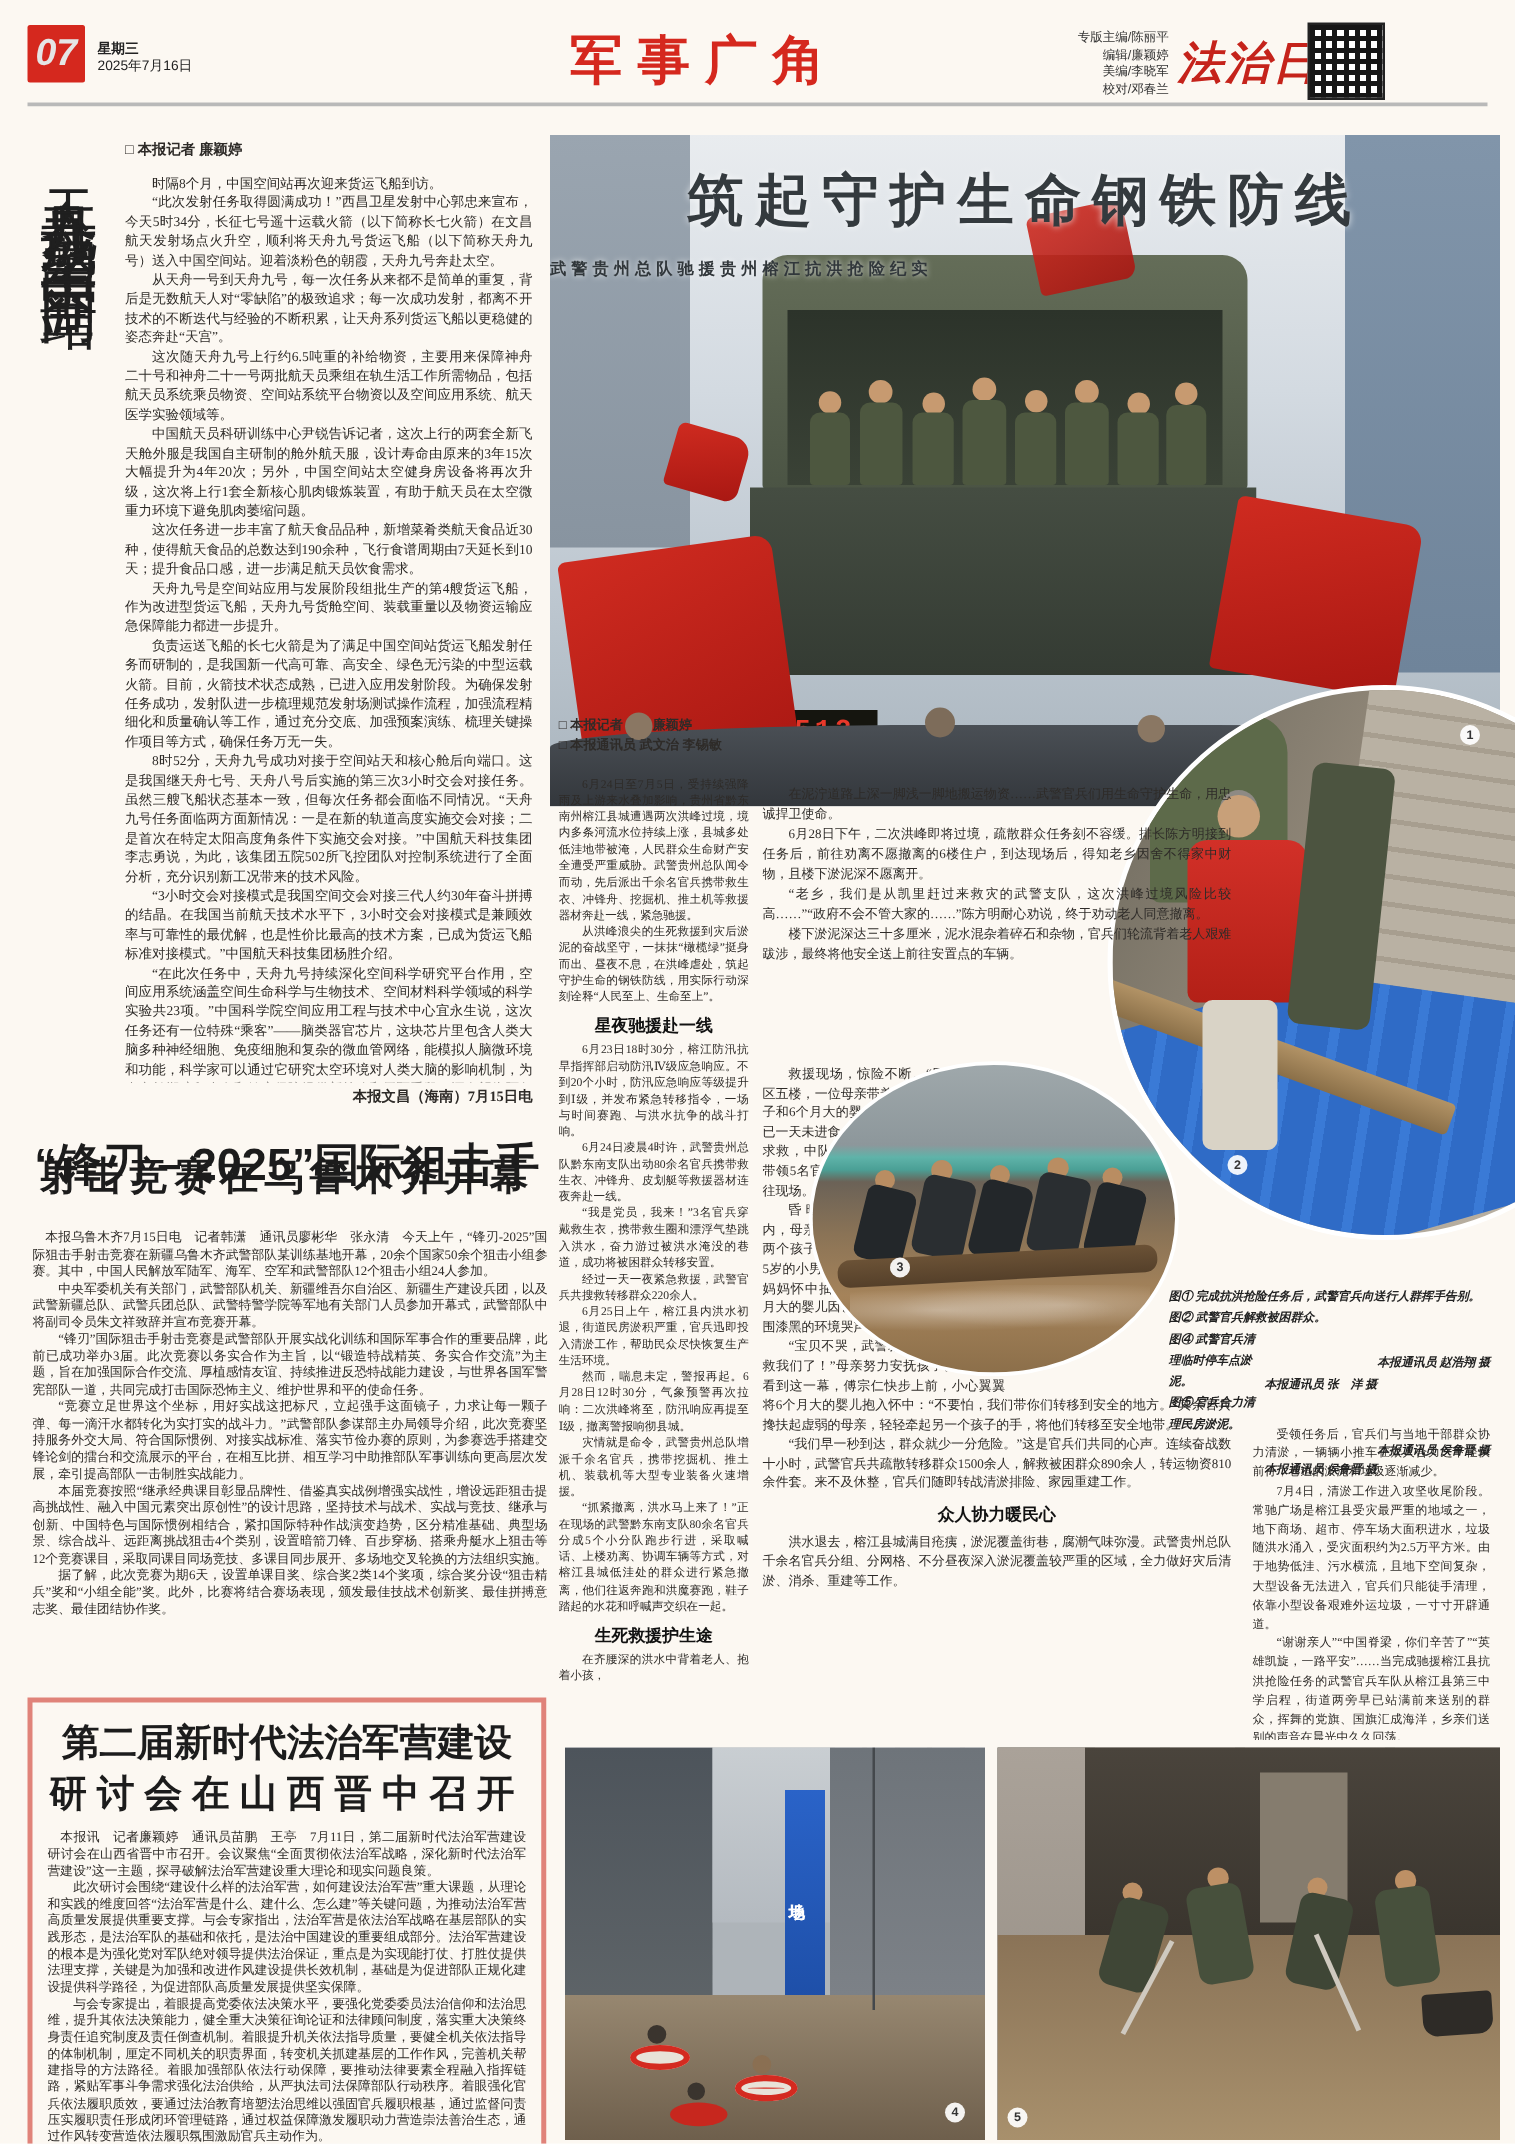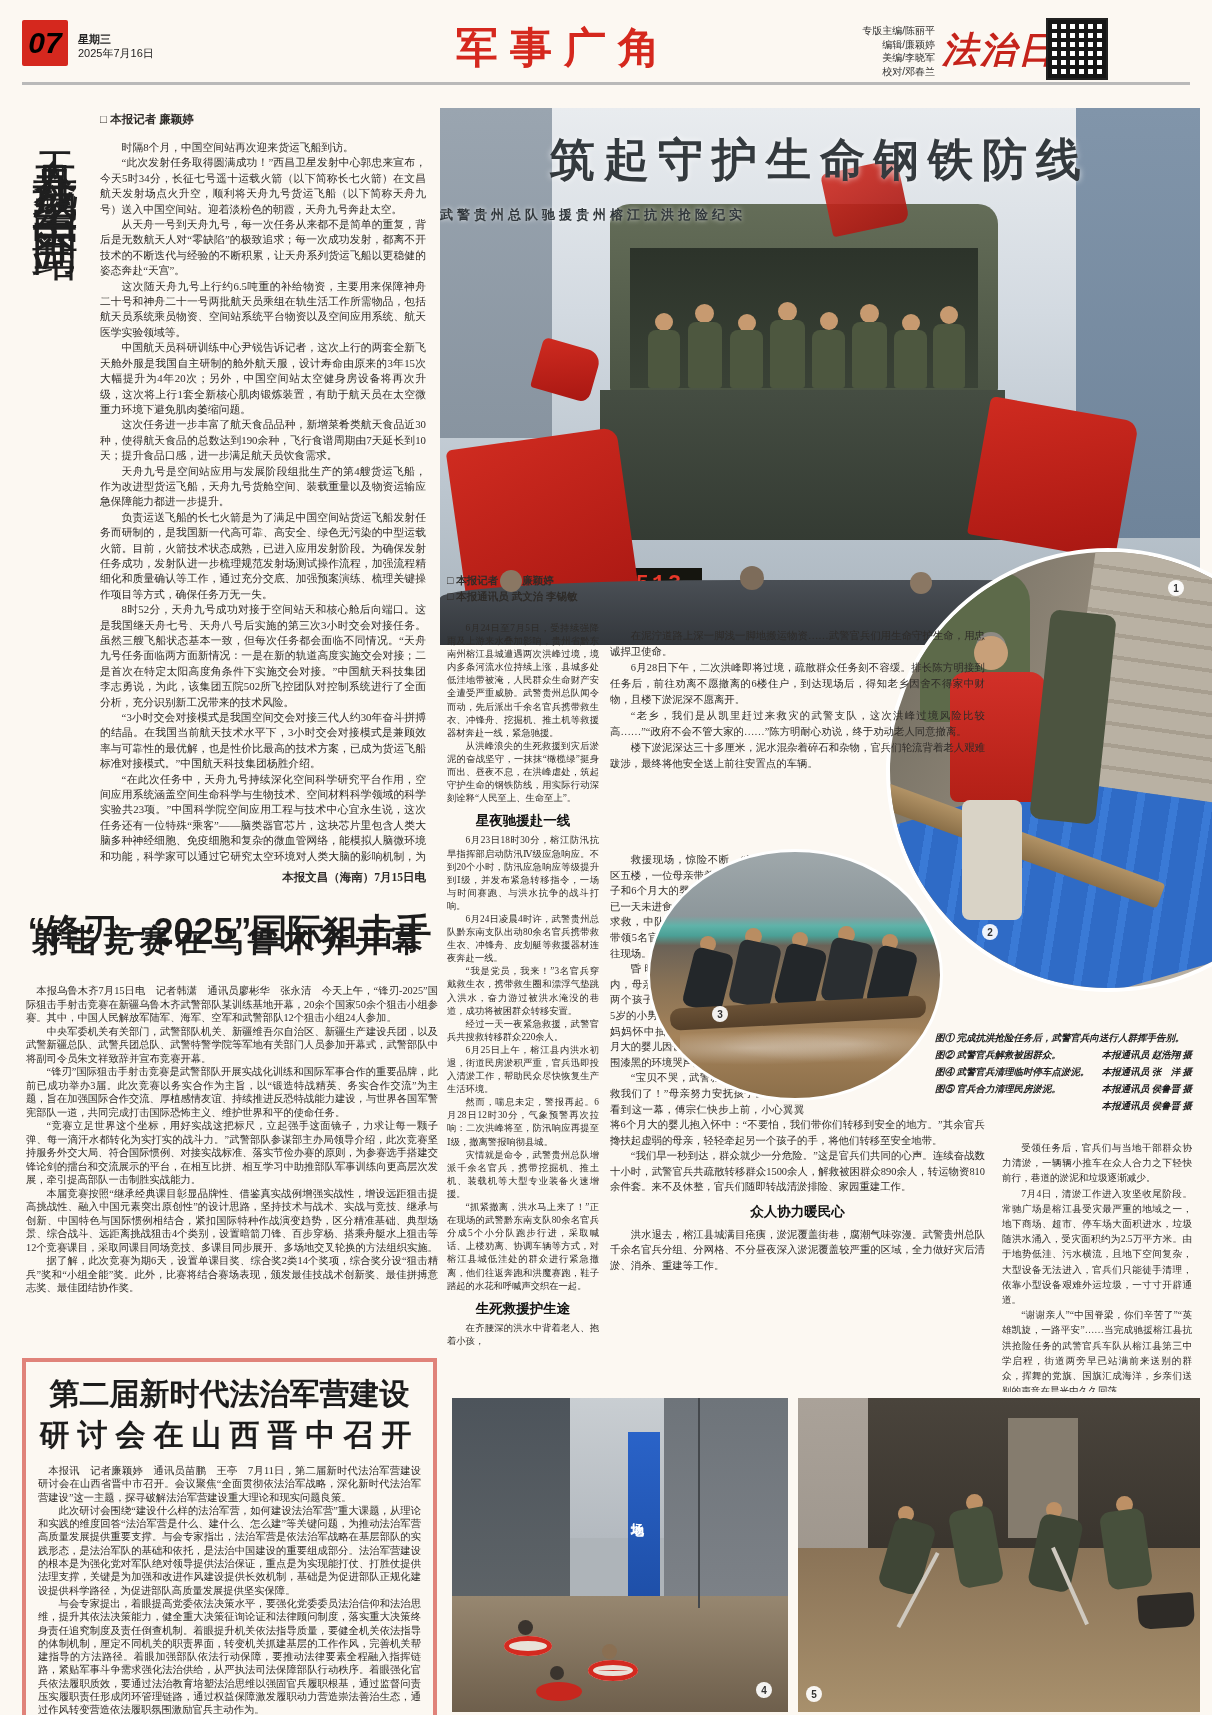--- a/index.html
+++ b/index.html
@@ -1,20 +1,20 @@
 <!DOCTYPE html>
 <html><head>
 <meta charset="utf-8">
 <style>
   html,body{margin:0;padding:0;}
   body{font-family:"Liberation Serif","DejaVu Serif",serif;color:#2e2b28;}
   #page{position:relative;width:1212px;height:1715px;background:#fcf8f2;overflow:hidden;}
   .abs{position:absolute;}
   
-  .pagenum{width:46px;height:46px;background:#d5281e;color:#000000;font-family:"Liberation Sans",sans-serif;
+  .pagenum{width:46px;height:46px;background:#d5281e;color:#e5e5e5;font-family:"Liberation Sans",sans-serif;
     font-weight:bold;font-style:italic;font-size:30px;display:flex;align-items:center;justify-content:center;border-radius:2px;}
   .dateblock{font-family:"Liberation Sans",sans-serif;font-size:11px;line-height:14px;color:#222;}
   .sectitle{font-family:"Liberation Sans",sans-serif;font-weight:bold;font-size:42px;color:#d5281e;letter-spacing:12px;}
   .credits{font-family:"Liberation Sans",sans-serif;font-size:10px;line-height:13.5px;color:#333;text-align:right;white-space:pre-line;}
   .masthead{font-family:"DejaVu Serif",serif;font-style:italic;font-weight:bold;font-size:36px;color:#c5231b;letter-spacing:2px;}
   .qr{width:58px;height:58px;background:#fff;border:2px solid #222;
     background-image:repeating-linear-gradient(0deg,#161616 0 4px,transparent 4px 9px),
                      repeating-linear-gradient(90deg,#161616 0 4px,#fff 4px 9px);}
   .headrule{height:3px;background:#b9b9b9;}
   
@@ -29,21 +29,21 @@
   .redbox{border:4px solid #e0837a;background:#fcf8f2;}
   
   .f-headline{font-family:"Liberation Sans",sans-serif;font-weight:bold;font-size:45px;color:#343a3e;
     letter-spacing:9px;text-align:center;text-shadow:0 0 6px rgba(255,255,255,.8);}
   .f-sub{font-family:"Liberation Sans",sans-serif;font-weight:bold;font-size:13px;color:#31373b;
     letter-spacing:4px;text-shadow:0 0 5px rgba(255,255,255,.8);}
   .badge{width:16px;height:16px;border-radius:50%;background:rgba(255,255,255,.92);color:#333;
     font-family:"Liberation Sans",sans-serif;font-size:10px;font-weight:bold;display:flex;align-items:center;justify-content:center;z-index:30;}
   .photo{overflow:hidden;}
   .cap-row{font-size:9.5px;line-height:17px;font-weight:bold;font-style:italic;color:#222;}
-  .cap-row .credit{float:right;font-style:italic;}
+  .cap-row .credit{float:right;font-style:italic;margin-top:36px;}
   .flag{background:linear-gradient(160deg,#cf2b20,#a81712);border-radius:6px 14px 10px 4px;}
   .head{border-radius:50%;background:#c79a70;}
   .torso{border-radius:8px 8px 3px 3px;background:#4d573f;}
 </style>
 </head>
 <body>
 
 <div id="page">
 
   <div class="abs pagenum" style="left:22px;top:20px;">07</div>

